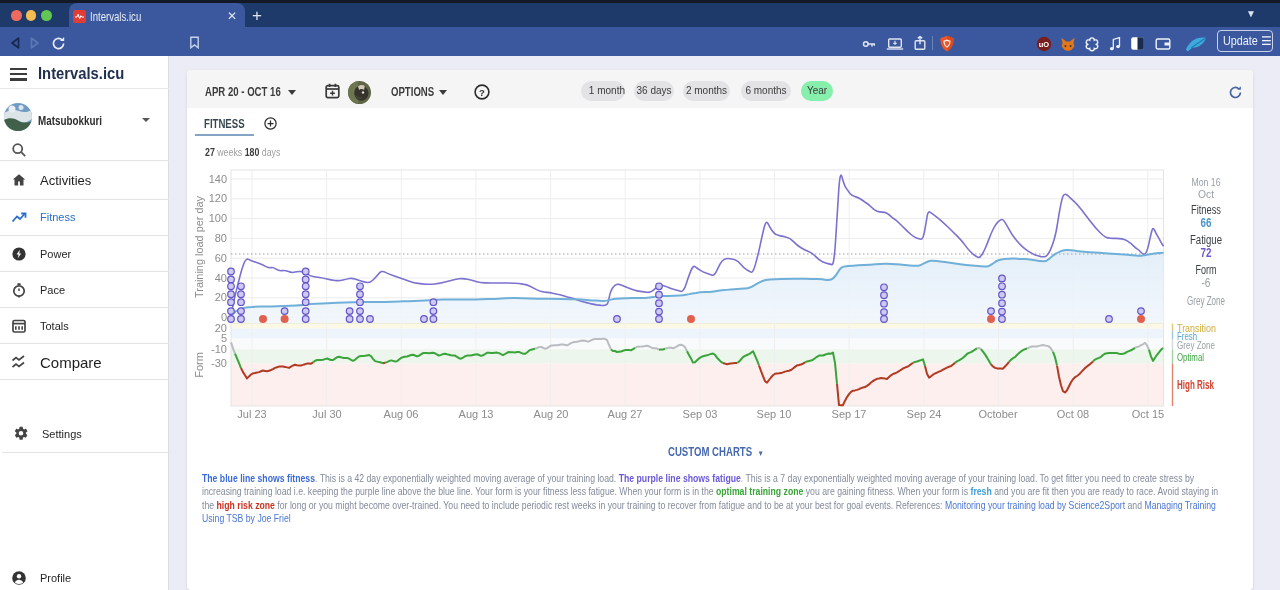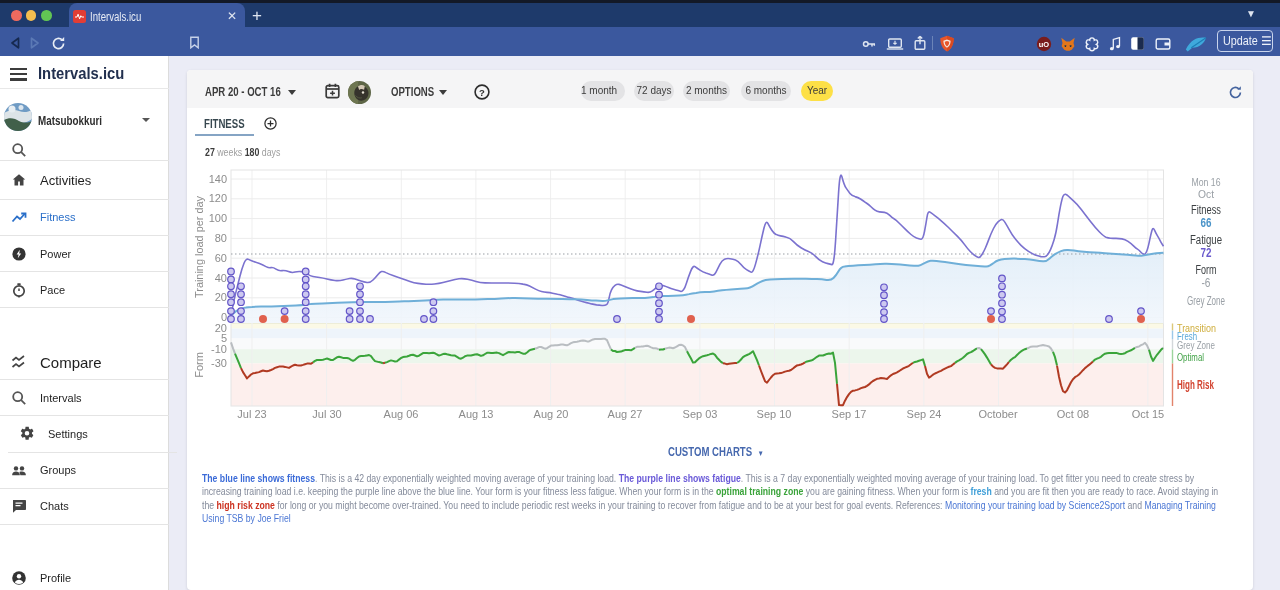--- a/index.html
+++ b/index.html
@@ -146,55 +146,40 @@
     </div>
 <div style="position:absolute;left:0;top:216.1px;width:169px;height:36.1px;border-bottom:1px solid #e4e4e4">
       <svg width="16" height="16" viewBox="0 0 16 16" style="position:absolute;left:11px;top:50%;margin-top:-8px">
         <circle cx="8" cy="9" r="5.2" fill="none" stroke="#444" stroke-width="1.7"></circle>
         <rect x="6.3" y="1.2" width="3.4" height="1.8" rx="0.5" fill="#444"></rect>
         <rect x="6.9" y="13.8" width="2.2" height="1.6" fill="#444"></rect>
         <path d="M8 9V6.4" stroke="#444" stroke-width="1.5"></path>
       </svg>
       <div style="position:absolute;left:40px;top:50%;transform:translateY(-50%);font-size:11px;color:#1f1f1f">Pace</div>
     </div>
+<div style="position:absolute;left:0;top:252.2px;width:169px;height:36.1px;border-bottom:1px solid #e4e4e4">
+      <svg width="16" height="16" viewBox="0 0 16 16" style="position:absolute;left:11px;top:50%;margin-top:-8px">
+        <rect x="2" y="2.5" width="12" height="11.5" rx="1.4" fill="none" stroke="#444" stroke-width="1.7"></rect>
+        <path d="M2 5.6h12" stroke="#444" stroke-width="1.7"></path>
+        <path d="M4.8 8.3v3.4M8 8.3v3.4M11.2 8.3v3.4" stroke="#444" stroke-width="1.6"></path>
+      </svg>
+      <div style="position:absolute;left:40px;top:50%;transform:translateY(-50%);font-size:11px;color:#1f1f1f">Totals</div>
+    </div>
 <div style="position:absolute;left:0;top:288.3px;width:169px;height:36.1px;border-bottom:1px solid #e4e4e4">
       <svg width="16" height="16" viewBox="0 0 16 16" style="position:absolute;left:11px;top:50%;margin-top:-8px">
         <path d="M1.5 6.5 5 3.5l3 2.5 5-4" stroke="#444" stroke-width="1.7" fill="none"></path>
         <path d="M1.5 13 5 10l3 2.5 5-4" stroke="#444" stroke-width="1.7" fill="none"></path>
       </svg>
       <div style="position:absolute;left:40px;top:50%;transform:translateY(-50%);font-size:15px;color:#1f1f1f">Compare</div>
     </div>
-<div style="position:absolute;left:0;top:324.4px;width:169px;height:36.1px;border-bottom:1px solid #e4e4e4">
-      <svg width="16" height="16" viewBox="0 0 16 16" style="position:absolute;left:11px;top:50%;margin-top:-8px">
-        <circle cx="6.7" cy="6.7" r="4.5" fill="none" stroke="#555" stroke-width="1.8"></circle>
-        <path d="m10.2 10.2 4 4" stroke="#555" stroke-width="1.8"></path>
-      </svg>
-      <div style="position:absolute;left:40px;top:50%;transform:translateY(-50%);font-size:11px;color:#1f1f1f">Intervals</div>
-    </div>
-<div style="position:absolute;left:8px;top:360.5px;width:169px;height:36.1px;border-bottom:1px solid #e4e4e4">
+<div style="position:absolute;left:2px;top:360.5px;width:169px;height:36.1px;border-bottom:1px solid #e4e4e4">
       <svg width="16" height="16" viewBox="0 0 16 16" style="position:absolute;left:11px;top:50%;margin-top:-8px">
         <path d="M13.9 8.6c0-.2.1-.4.1-.6s0-.4-.1-.6l1.4-1.1c.1-.1.2-.3.1-.4l-1.3-2.3c-.1-.1-.3-.2-.4-.1l-1.6.7c-.3-.3-.7-.5-1.1-.6l-.2-1.8c0-.1-.2-.3-.3-.3H7.8c-.2 0-.3.1-.3.3l-.2 1.8c-.4.1-.8.3-1.1.6l-1.6-.7c-.2-.1-.3 0-.4.1L2.9 5.9c-.1.1 0 .3.1.4l1.4 1.1c0 .2-.1.4-.1.6s0 .4.1.6L3 9.7c-.1.1-.2.3-.1.4l1.3 2.3c.1.1.3.2.4.1l1.6-.7c.3.3.7.5 1.1.6l.2 1.8c0 .1.2.3.3.3h2.6c.2 0 .3-.1.3-.3l.2-1.8c.4-.1.8-.3 1.1-.6l1.6.7c.2.1.3 0 .4-.1l1.3-2.3c.1-.1 0-.3-.1-.4zM9 10.3A2.3 2.3 0 1 1 9 5.7a2.3 2.3 0 0 1 0 4.6z" transform="translate(-1 -0.8)" fill="#444"></path>
       </svg>
       <div style="position:absolute;left:40px;top:50%;transform:translateY(-50%);font-size:11px;color:#1f1f1f">Settings</div>
-    </div>
-<div style="position:absolute;left:0;top:396.6px;width:169px;height:36.1px;border-bottom:1px solid #e4e4e4">
-      <svg width="16" height="16" viewBox="0 0 16 16" style="position:absolute;left:11px;top:50%;margin-top:-8px">
-        <circle cx="5" cy="6.4" r="2.2" fill="#444"></circle>
-        <circle cx="11" cy="6.4" r="2.2" fill="#444"></circle>
-        <path d="M1.2 12.5c0-2 2-3.1 3.8-3.1s3.8 1.1 3.8 3.1v.8H1.2z" fill="#444"></path>
-        <path d="M8.4 9.9c.8-.4 1.7-.5 2.6-.5 1.8 0 3.8 1.1 3.8 3.1v.8H9.4" fill="#444"></path>
-      </svg>
-      <div style="position:absolute;left:40px;top:50%;transform:translateY(-50%);font-size:11px;color:#1f1f1f">Groups</div>
-    </div>
-<div style="position:absolute;left:0;top:432.7px;width:169px;height:36.1px;border-bottom:1px solid #e4e4e4">
-      <svg width="16" height="16" viewBox="0 0 16 16" style="position:absolute;left:11px;top:50%;margin-top:-8px">
-        <path d="M2 2h12c.6 0 1 .4 1 1v8c0 .6-.4 1-1 1H5l-3 2.8z" fill="#444"></path>
-        <path d="M4.5 5.2h7M4.5 7.7h5" stroke="#fff" stroke-width="1.3"></path>
-      </svg>
-      <div style="position:absolute;left:40px;top:50%;transform:translateY(-50%);font-size:11px;color:#1f1f1f">Chats</div>
     </div>
 <div style="position:absolute;left:0;top:504.9px;width:169px;height:36.1px;border-bottom:1px solid #e4e4e4">
       <svg width="16" height="16" viewBox="0 0 16 16" style="position:absolute;left:11px;top:50%;margin-top:-8px">
         <circle cx="8" cy="8" r="6.8" fill="#333"></circle>
         <circle cx="8" cy="6.3" r="2.2" fill="#fff"></circle>
         <path d="M3.8 12.4c.8-1.8 2.5-2.7 4.2-2.7s3.4.9 4.2 2.7a6.8 6.8 0 0 1-8.4 0z" fill="#fff"></path>
       </svg>
       <div style="position:absolute;left:40px;top:50%;transform:translateY(-50%);font-size:11px;color:#1f1f1f">Profile</div>
     </div>
 </div>
@@ -223,25 +208,25 @@
       <circle cx="15" cy="11.5" r="1.2" fill="#e4dfd2"></circle>
       <path d="M7.5 14.5c1.5 2.2 4.2 3 6.3 2.3" stroke="#5e6647" stroke-width="0.7" fill="none"></path>
     </g>
   </svg>
 <div class="abs cx" style="left:391px;top:85px;font-size:12px;font-weight:bold;color:#3c3c3c">OPTIONS</div>
 <div style="position:absolute;left:438.8px;top:89.5px;width:0;height:0;border-left:4.5px solid transparent;border-right:4.5px solid transparent;border-top:5px solid #3c3c3c"></div>
 <svg width="16" height="16" viewBox="0 0 16 16" style="position:absolute;left:474px;top:84px">
     <circle cx="8" cy="8" r="6.9" fill="none" stroke="#2d2d2d" stroke-width="1.6"></circle>
     <text x="8" y="11.6" font-size="9.5" font-weight="bold" fill="#2d2d2d" text-anchor="middle" font-family="Liberation Sans">?</text>
   </svg>
-<div style="position:absolute;left:581px;top:81px;width:44px;height:19.5px;background:#e3e3e5;border-radius:10px;text-align:left;line-height:19.5px;font-size:10px;color:#3c3c3c">1 month</div>
-<div style="position:absolute;left:634px;top:81px;width:40px;height:19.5px;background:#e3e3e5;border-radius:10px;text-align:center;line-height:19.5px;font-size:10px;color:#3c3c3c">72 days</div>
+<div style="position:absolute;left:581px;top:81px;width:44px;height:19.5px;background:#e3e3e5;border-radius:10px;text-align:right;line-height:19.5px;font-size:10px;color:#3c3c3c">1 month</div>
+<div style="position:absolute;left:634px;top:81px;width:40px;height:19.5px;background:#e3e3e5;border-radius:10px;text-align:center;line-height:19.5px;font-size:10px;color:#3c3c3c">36 days</div>
 <div style="position:absolute;left:683px;top:81px;width:47px;height:19.5px;background:#e3e3e5;border-radius:10px;text-align:center;line-height:19.5px;font-size:10px;color:#3c3c3c">2 months</div>
 <div style="position:absolute;left:741px;top:81px;width:50px;height:19.5px;background:#e3e3e5;border-radius:10px;text-align:center;line-height:19.5px;font-size:10px;color:#3c3c3c">6 months</div>
-<div style="position:absolute;left:801px;top:81px;width:32px;height:19.5px;background:#fde047;border-radius:10px;text-align:center;line-height:19.5px;font-size:10px;color:#3c3c3c">Year</div>
+<div style="position:absolute;left:801px;top:81px;width:32px;height:19.5px;background:#86efac;border-radius:10px;text-align:center;line-height:19.5px;font-size:10px;color:#3c3c3c">Year</div>
 <svg width="15" height="15" viewBox="0 0 15 15" style="position:absolute;left:1228px;top:85px">
     <path d="M12.4 7.5a5 5 0 1 1-1.6-3.7" stroke="#44639e" stroke-width="1.7" fill="none"></path>
     <path d="M12.8 1.2v3.5H9.3z" fill="#44639e"></path>
   </svg>
 <div class="abs" style="left:204px;top:116px;font-size:13px;font-weight:bold;color:#37474f;transform:scaleX(0.74);transform-origin:0 50%">FITNESS</div>
 <svg width="13" height="13" viewBox="0 0 13 13" style="position:absolute;left:264px;top:116.5px">
     <circle cx="6.5" cy="6.5" r="5.6" fill="none" stroke="#2d2d2d" stroke-width="1.25"></circle>
     <path d="M6.5 3.5v6M3.5 6.5h6" stroke="#2d2d2d" stroke-width="1.25"></path>
   </svg>
 <div class="abs" style="left:195px;top:133.8px;width:59px;height:2px;background:#85a4c4"></div>

